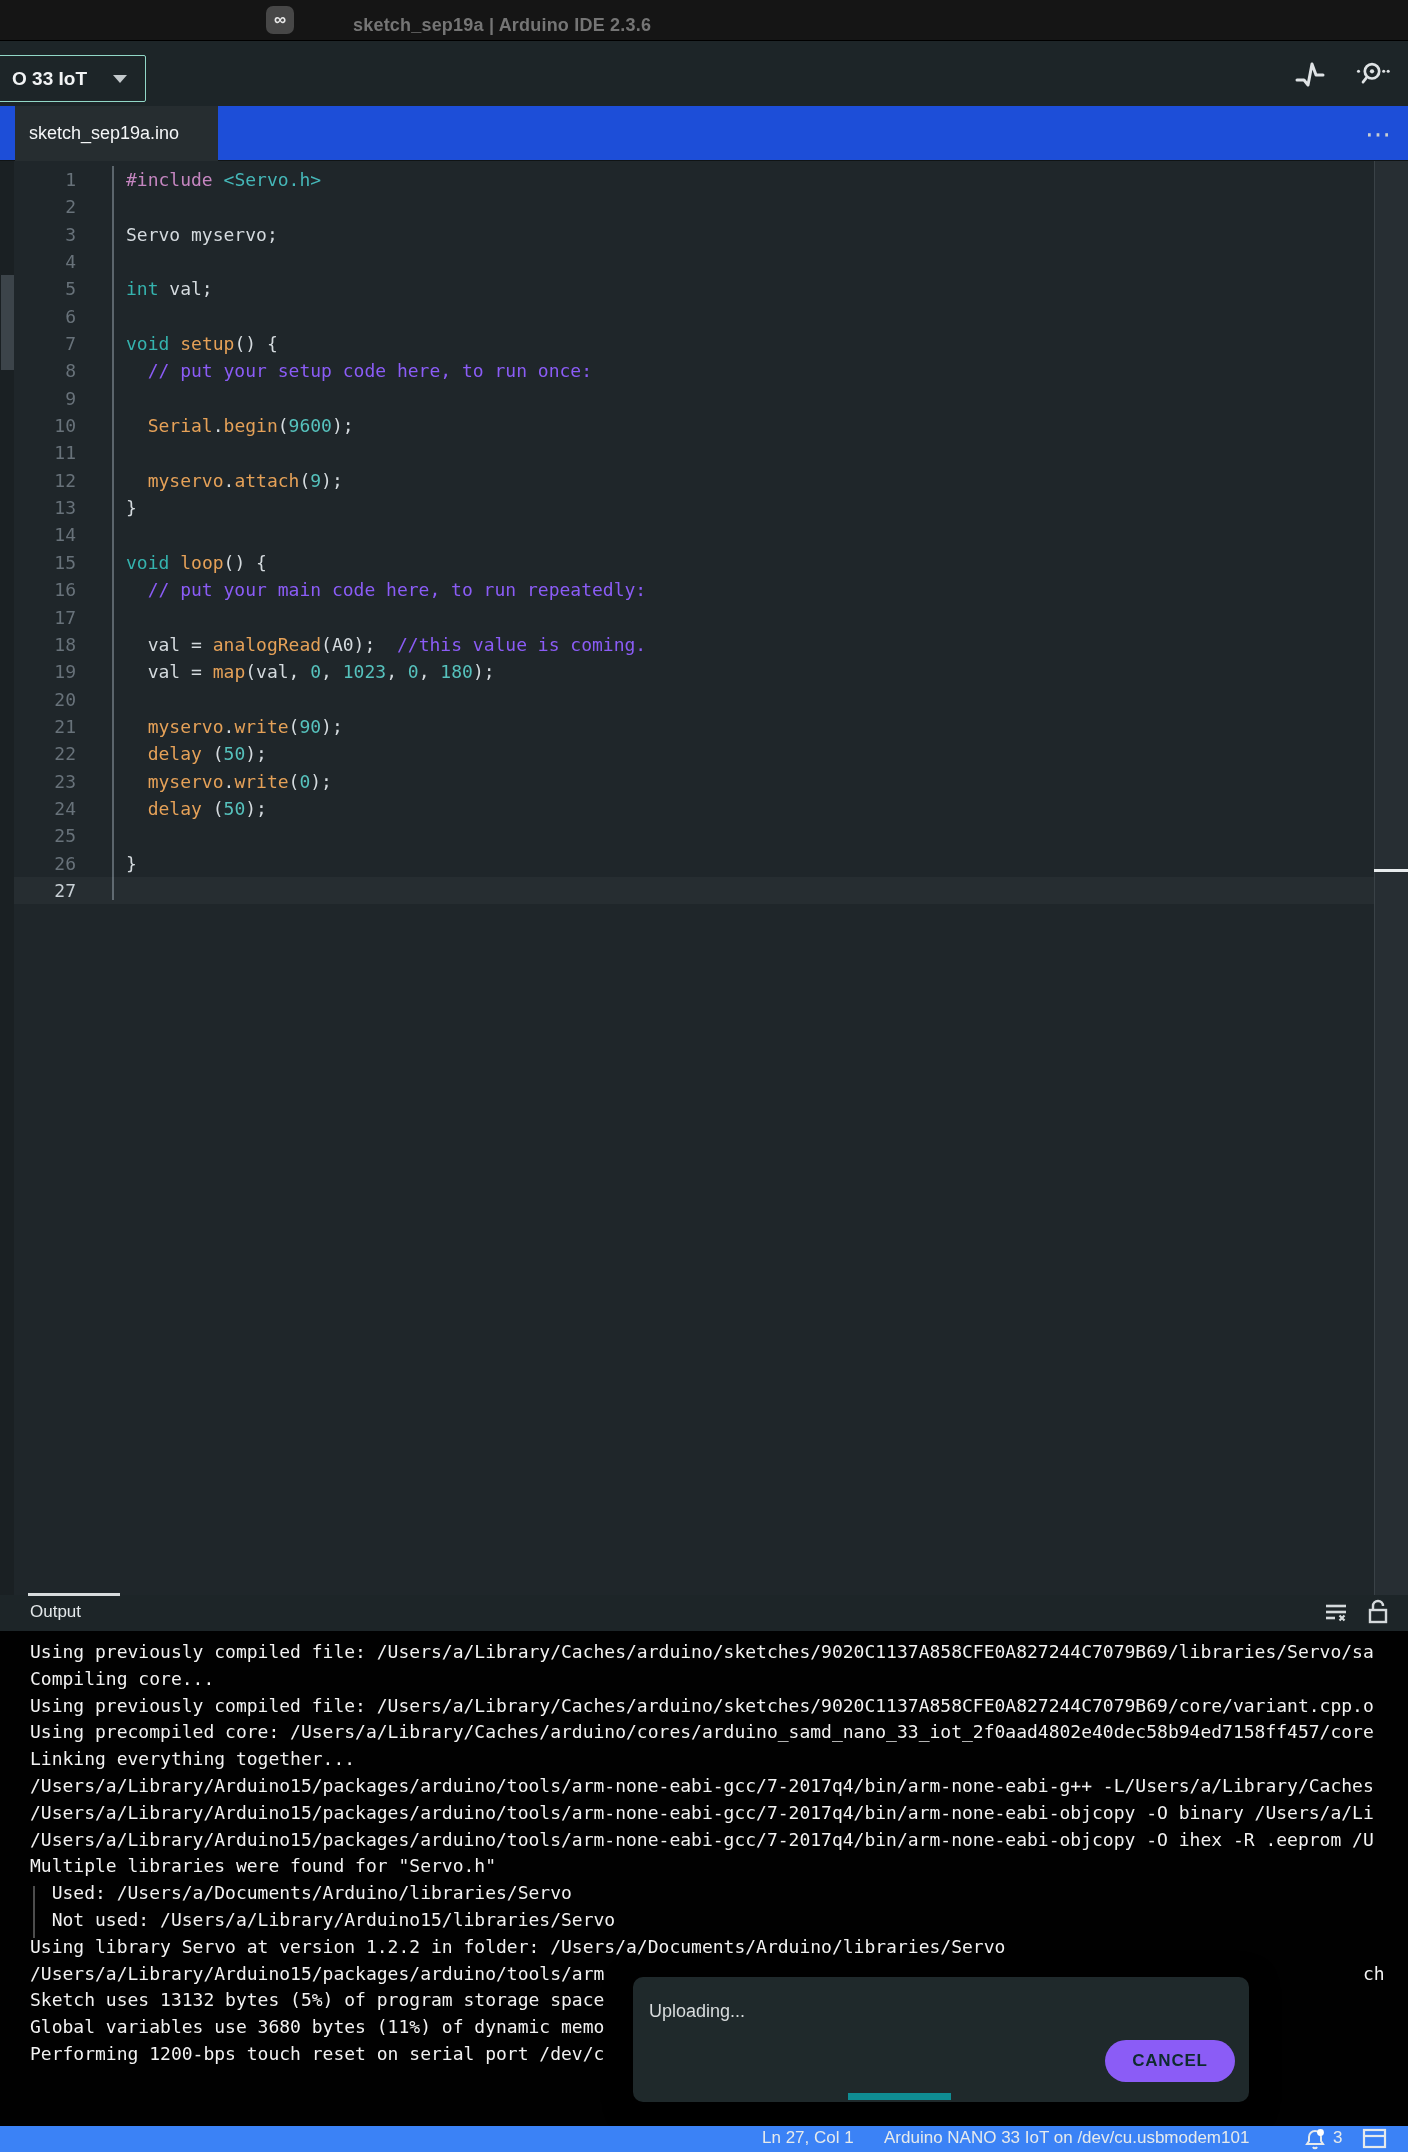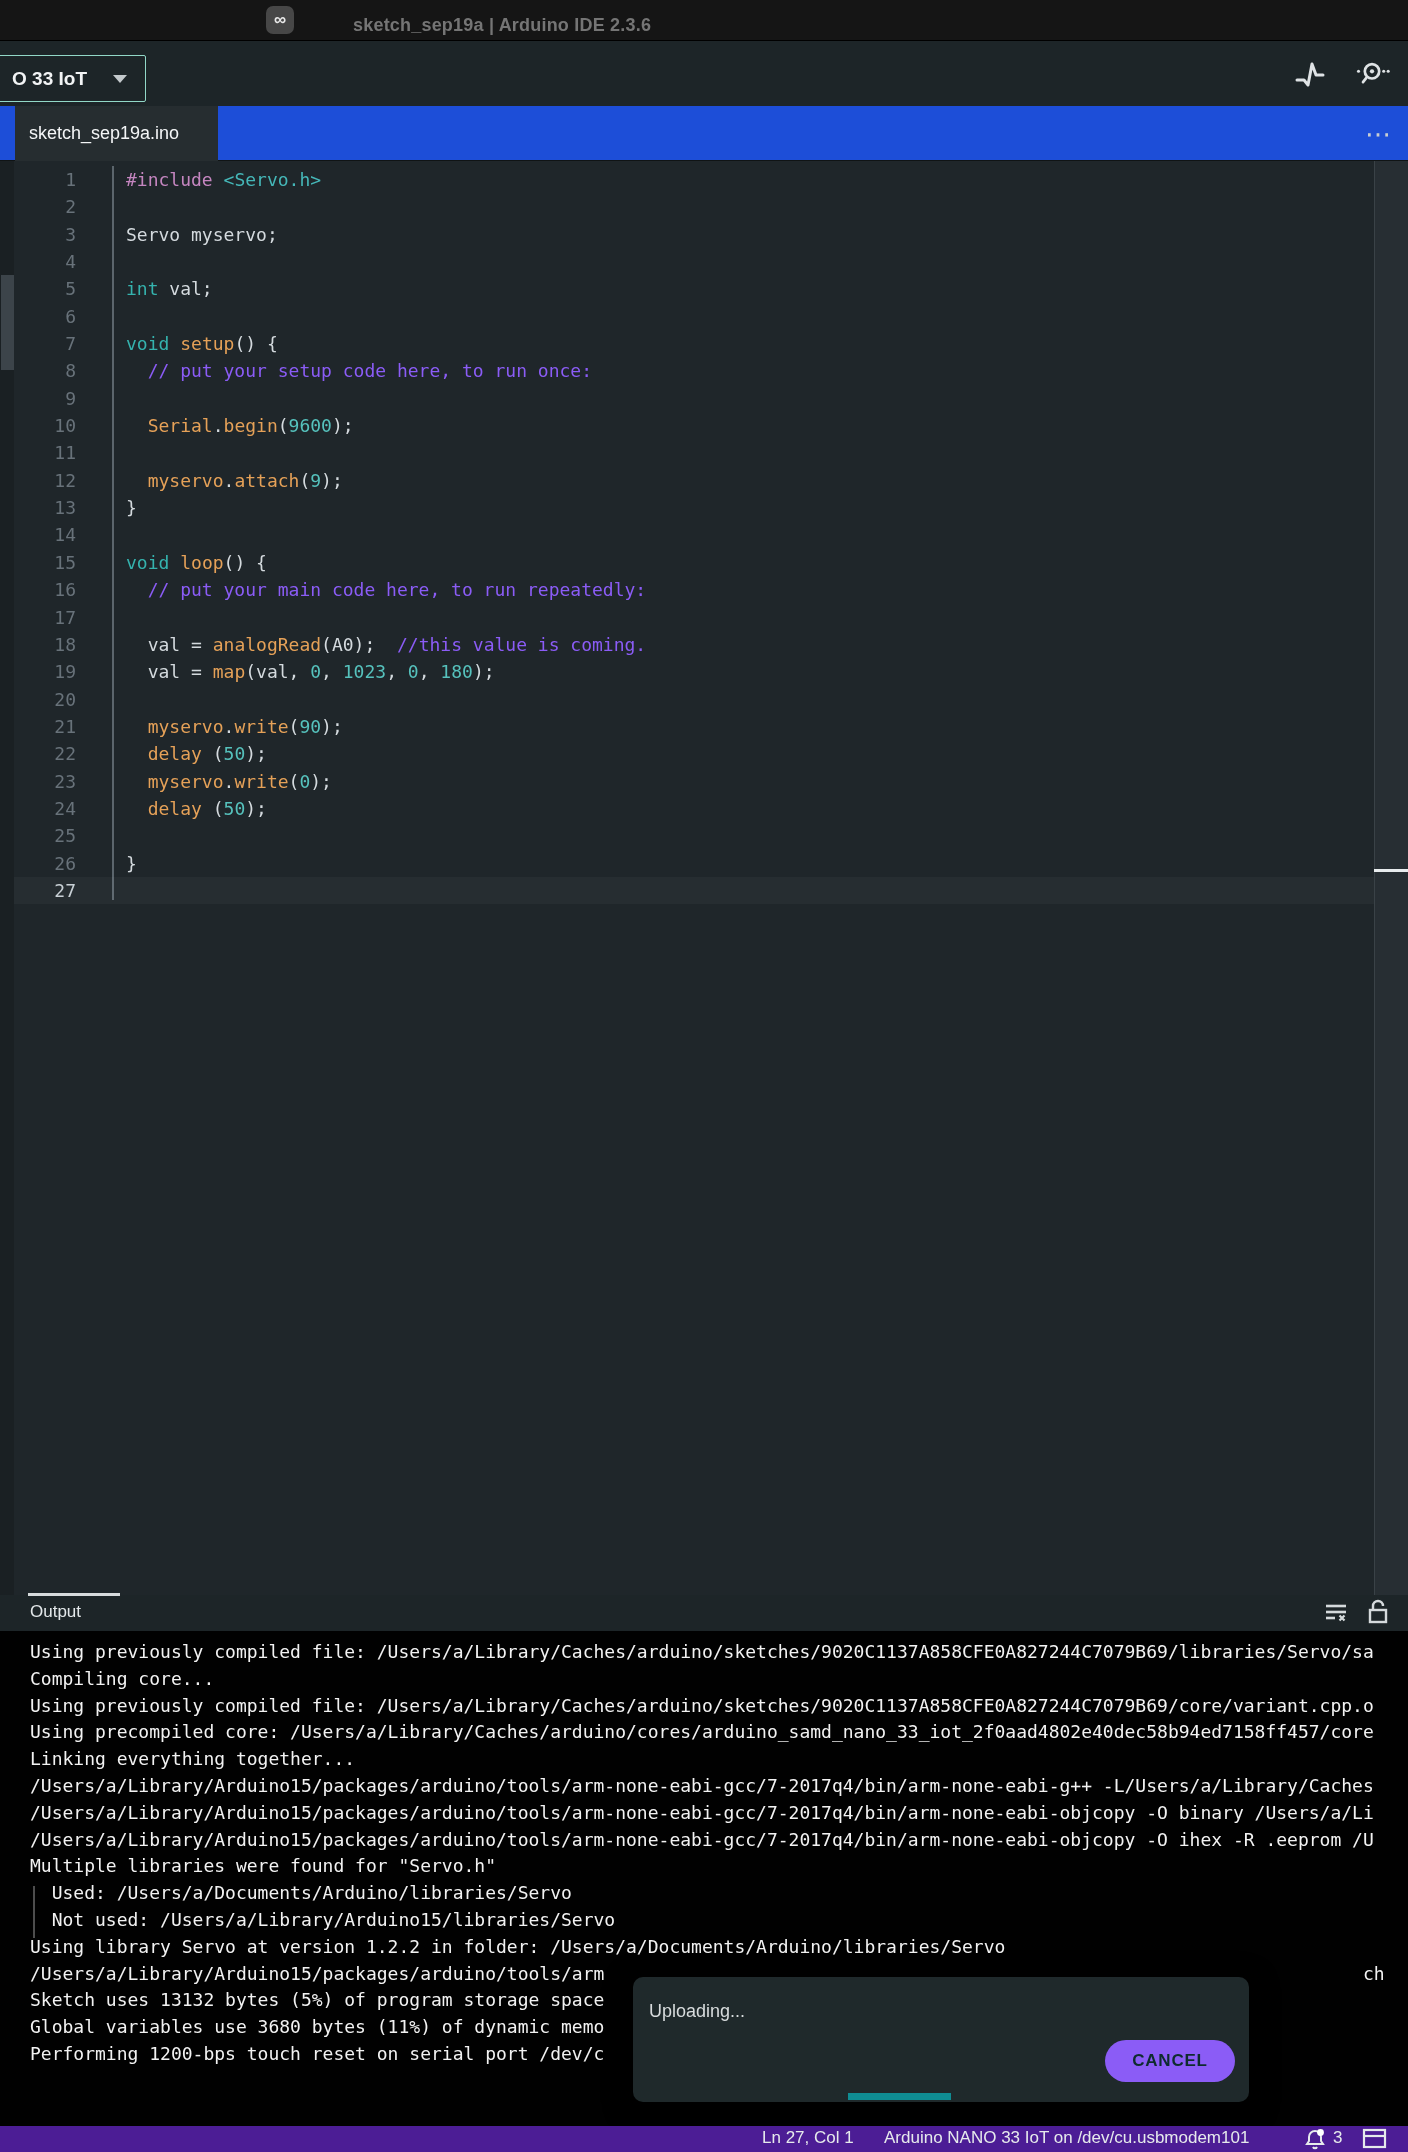--- a/index.html
+++ b/index.html
@@ -89,21 +89,21 @@
   .upload-message { position:absolute; left:16px; top:24px; color:#d8dcdd; font-size:18px; }
   .cancel-button { position:absolute; right:14px; bottom:20px; width:130px; height:42px;
     background:#8b5cf6; border:none; border-radius:21px; color:#0e2b2e; font-weight:bold;
     font-size:17px; letter-spacing:0.8px; font-family:"Liberation Sans", sans-serif;
     display:flex; align-items:center; justify-content:center; }
   .upload-progress { position:absolute; left:215px; bottom:2px; width:103px; height:7px;
     background:#0f8d93; }
 
   
   .statusbar { position:absolute; left:0; top:2126px; width:1408px; height:26px;
-    background:#4c1d95; color:#e6eaec; font-size:17px; }
+    background:#3b82f6; color:#e6eaec; font-size:17px; }
   .status-cursor { position:absolute; left:762px; top:2px; }
   .status-board { position:absolute; left:884px; top:2px; }
   .status-bell { position:absolute; left:1303px; top:1px; }
   .status-notif-count { position:absolute; left:1333px; top:2px; }
   .status-panel-icon { position:absolute; left:1362px; top:2px; }
 </style>
 </head>
 <body>
 
 <div class="titlebar">

